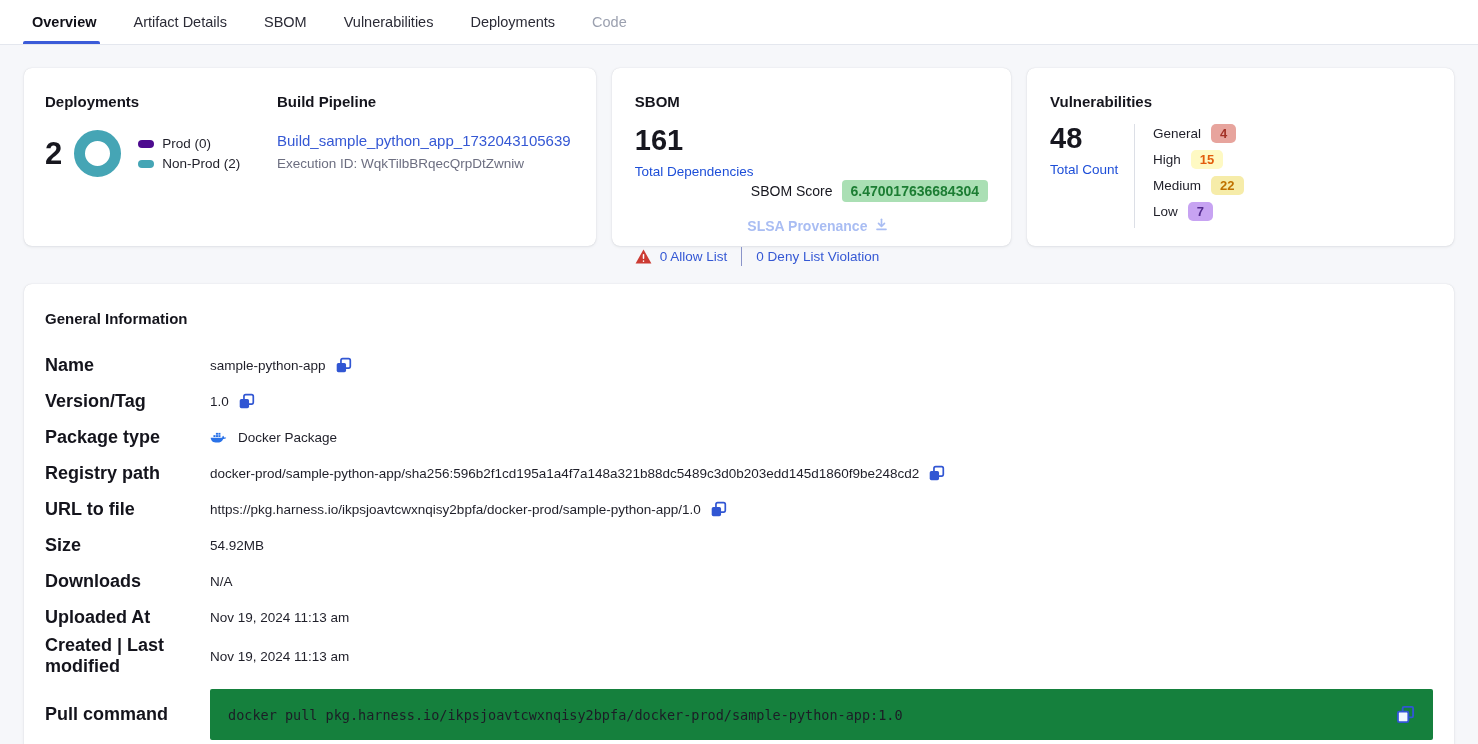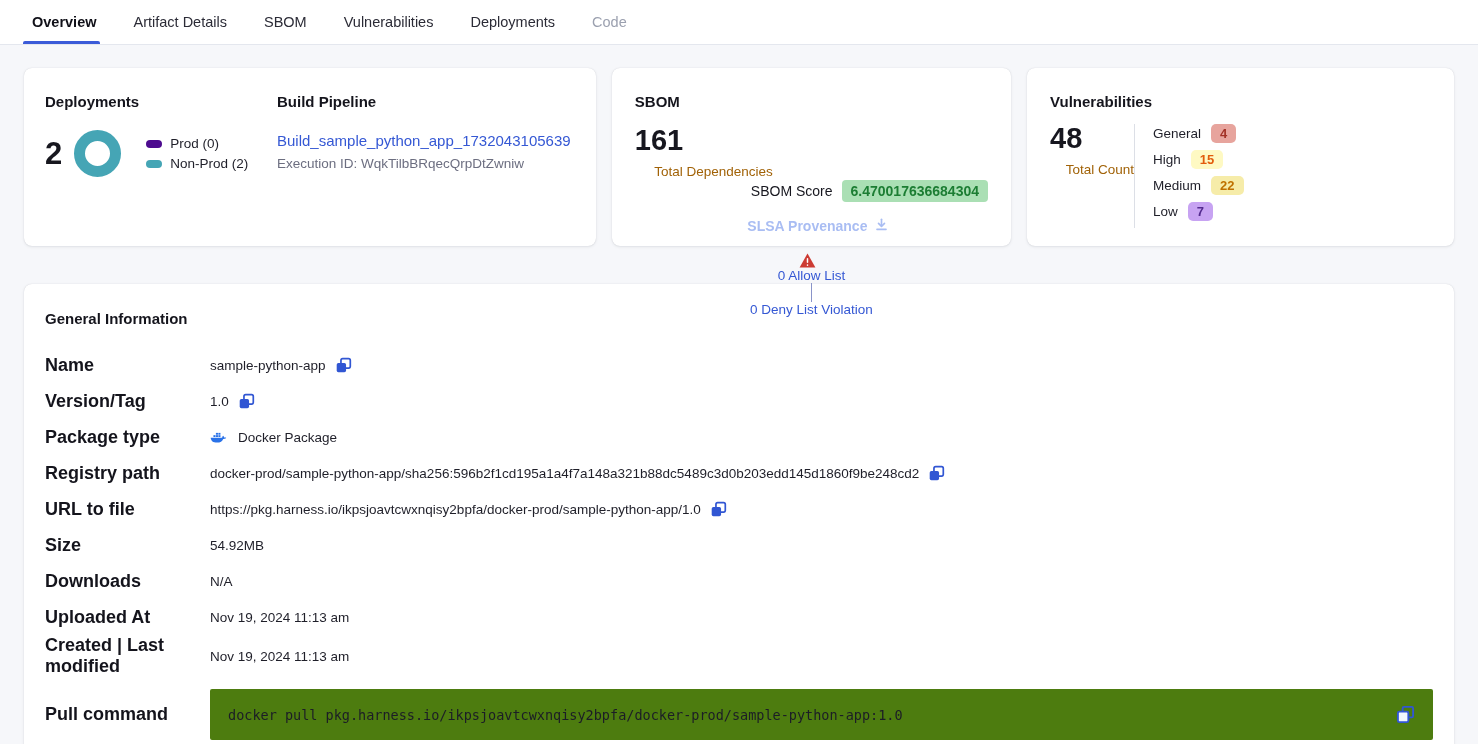--- a/index.html
+++ b/index.html
@@ -39,49 +39,49 @@
   
   .card-deploy { width:576px; height:178px; padding:25px 21px; display:flex; }
   .col-deploy { width:232px; }
   .deploy-body { display:flex; align-items:center; margin-top:20px; }
   .big-num { font-size:31px; font-weight:700; color:#17171f; line-height:1; }
   .donut {
     width:47px; height:47px; border-radius:50%;
     border:11px solid #45a5b5; margin-left:12px;
   }
   .legend { margin-left:14px; }
-  .legend-item { display:flex; align-items:center; gap:8px; font-size:13.5px; color:#1f1f29; margin:5px 11px; }
+  .legend-item { display:flex; align-items:center; gap:8px; font-size:13.5px; color:#1f1f29; margin:5px 3px; }
   .pill { width:16px; height:8px; border-radius:4px; flex-shrink:0; }
   .pill-prod { background:#4d0b8f; }
   .pill-nonprod { background:#45a5b5; }
   .col-pipeline { flex:1; }
   .pipeline-link {
     display:inline-block; margin-top:22px; font-size:15px;
     color:#3558d4; text-decoration:none; cursor:pointer;
   }
   .exec-id { margin-top:6px; font-size:13.5px; color:#6c6e80; }
 
   
   .card-sbom { width:402px; height:178px; padding:25px 23px; }
   .sbom-mid { display:flex; margin-top:16px;flex-direction:column; }
   .sbom-left { width:138px; }
   .sbom-left .big-num { font-size:29px; }
-  .sub { margin-top:9px; font-size:13.5px; color:#a16207;text-align:right; }
+  .sub { margin-top:9px; font-size:13.5px; color:#1d4ed8; }
   .vdiv { width:1px; background:#dcdfe6; align-self:stretch; }
   .sbom-right { flex:1; padding-left:14px; padding-top:1px; }
   .score-row { display:flex; align-items:center; justify-content:flex-end; gap:9px; font-size:14px; color:#17171f; }
   .score-badge {
     background:#aadfb4; color:#1c7d33; font-weight:600;
     padding:3px 9px; border-radius:4px; font-size:14px;
   }
   .slsa-row {
     display:flex; align-items:center; justify-content:center; gap:7px;
     margin-top:15px; font-size:14px; font-weight:700; color:#a9bdf3; cursor:pointer;
   }
-  .sbom-links { display:flex; align-items:center; margin-top:18px; font-size:13.5px;flex-direction:column; }
+  .sbom-links { display:flex; align-items:center; margin-top:12px; font-size:13.5px; }
   .sbom-links a { color:#3558d4; text-decoration:none; cursor:pointer; }
   .warn-icon { margin-right:8px; display:inline-flex; }
   .vbar { width:1px; height:19px; background:#8a94c9; margin:0 14px; }
 
   
   .card-vuln { width:430px; height:178px; padding:25px 23px; }
   .vuln-body { display:flex; margin-top:14px; }
   .vuln-left { width:84px; }
   .vuln-left .big-num { font-size:29px; }
   .vdiv.tall { margin-right:18px; }
@@ -95,21 +95,21 @@
   
   .general-card { margin-top:38px; padding:26px 21px 24px 21px; }
   .info-rows { margin-top:20px; }
   .info-row { display:flex; align-items:center; min-height:36px; }
   .info-label { width:165px; flex-shrink:0; font-size:18px; font-weight:700; color:#14141c; }
   .info-value { display:flex; align-items:center; gap:9px; font-size:13.5px; color:#1f1f29; flex:1; }
   .copy-icon { cursor:pointer; flex-shrink:0; display:inline-flex; }
   .docker-icon { display:inline-flex; margin-right:2px; }
   .info-row.pull-row { margin-top:12px; align-items:center; }
   .code-box {
-    flex:1; background:#4d7c0f; border-radius:2px;
+    flex:1; background:#15803d; border-radius:2px;
     padding:16px 18px; display:flex; align-items:center; justify-content:space-between;
     font-family:"DejaVu Sans Mono", monospace; font-size:13.5px; color:#1c1d26;
   }
 </style>
 </head>
 <body>
 
 <nav class="tabbar">
   <div class="tab active">Overview</div>
   <div class="tab">Artifact Details</div>

